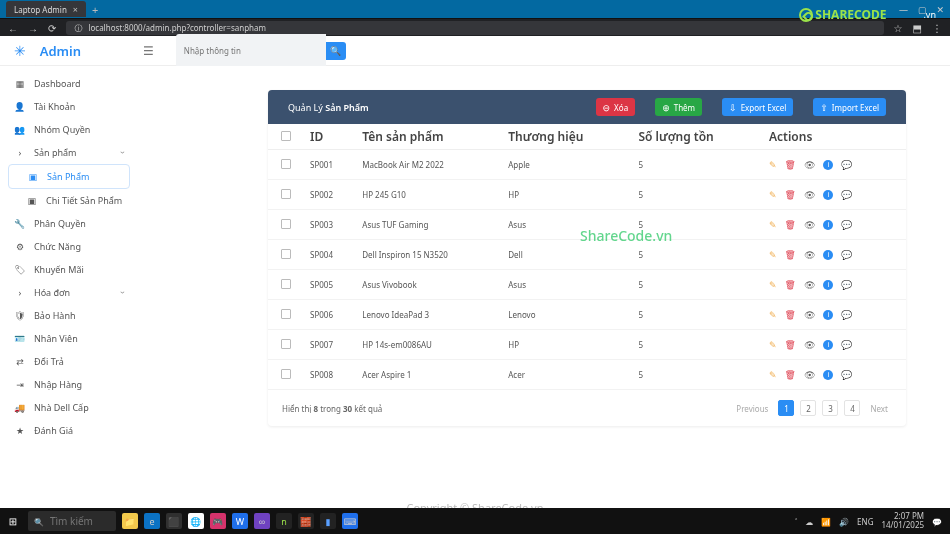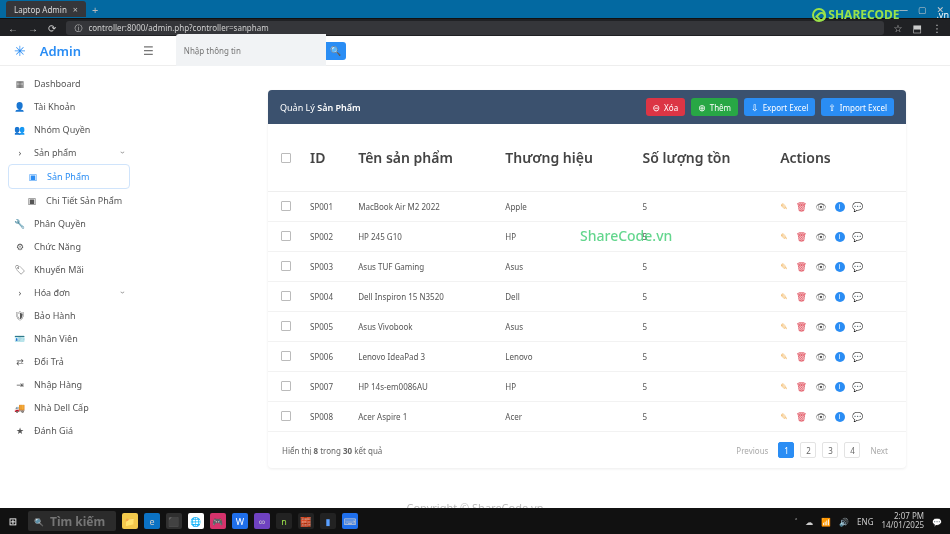--- a/index.html
+++ b/index.html
@@ -31,62 +31,62 @@
   .sidebar { width: 138px; padding: 6px 8px; overflow:hidden; }
   .sb-item { display: flex; align-items: center; gap: 8px; padding: 5px 6px; border-radius: 4px; font-size: 9px; color: #555; cursor:pointer; white-space:nowrap; }
   .sb-item .ic { width: 12px; text-align:center; font-size: 9px; color:#555; }
   .sb-item.child { padding-left: 18px; }
   .sb-item.active { border:1px solid #d0e4fb; color:#2a8df4; }
   .sb-item.active .ic { color:#2a8df4; }
   .sb-item .chev { margin-left:auto; transform: rotate(90deg); font-size:8px; color:#888; }
 
   .main { flex:1; padding: 24px 44px 10px 130px; background:#fff; }
   .panel { background:#fff; border-radius:4px; box-shadow:0 1px 3px rgba(0,0,0,0.08); }
-  .panel-header { background:#3b516e; color:#fff; display:flex; align-items:center; padding: 8px 12px; border-radius:4px 4px 0 0; gap:6px; }
+  .panel-header { background:#3b516e; color:#fff; display:flex; align-items:center; padding: 8px 20px; border-radius:4px 4px 0 0; gap:20px; }
   .panel-header .ptitle { font-size: 9px; }
   .panel-header .ptitle b { font-weight:600; }
   .panel-header .sp { flex:1; }
   .hbtn { display:flex; align-items:center; gap:4px; height:18px; padding:0 7px; border-radius:3px; color:#fff; font-size:8px; cursor:pointer; }
   .hbtn.red   { background:#dc3545; }
   .hbtn.green { background:#28a745; }
   .hbtn.blue  { background:#2a8df4; }
   .hbtn .bi { font-size:9px; }
 
   table { width:100%; border-collapse:collapse; }
-  thead th { text-align:left; font-size:14px; font-weight:600; padding:24px 6px; border-bottom:1px solid #eee; color:#444; }
+  thead th { text-align:left; font-size:12px; font-weight:600; padding:4px 6px; border-bottom:1px solid #eee; color:#444; }
   tbody td { font-size:8px; padding:8px 6px; border-bottom:1px solid #f2f2f2; color:#555; }
   th:first-child, td:first-child { width:36px; text-align:center; }
   .cb { width:10px; height:10px; border:1px solid #bbb; border-radius:1px; display:inline-block; background:#fff; }
   .actions { display:flex; gap:8px; align-items:center; }
   .aic { font-size:9px; cursor:pointer; }
   .aic.edit   { color:#f0ad4e; }
   .aic.del    { color:#dc3545; }
   .aic.eye    { color:#555; }
   .aic.info   { color:#fff; background:#2a8df4; border-radius:50%; width:10px; height:10px; display:inline-flex; align-items:center; justify-content:center; font-size:7px; }
   .aic.chat   { color:#2a8df4; }
 
   .panel-footer { display:flex; align-items:center; padding:10px 14px; font-size:8px; color:#666; }
   .pagin { margin-left:auto; display:flex; gap:6px; align-items:center; }
   .pgbtn { min-width:16px; height:16px; display:flex; align-items:center; justify-content:center; border:1px solid #e3e3e3; border-radius:2px; font-size:8px; color:#666; cursor:pointer; padding:0 4px; }
   .pgbtn.on { background:#2a8df4; color:#fff; border-color:#2a8df4; }
   .pgbtn.off { border:none; color:#aaa;text-align:right; }
 
   
   .wm-big { position:absolute; left:580px; top:226px; color:#22c55e; font-size:14px; font-weight:500; pointer-events:none; opacity:.7; }
   .wm-bot { position:absolute; left:0; right:0; text-align:center; top:500px; color:#bbb; font-size:11px; pointer-events:none; }
-  .wm-logo { position:absolute; right:1px; top:6px; color:#9be24a; font-size:12px; font-weight:700; display:flex; align-items:center; gap:2px; pointer-events:none; }
+  .wm-logo { position:absolute; right:14px; top:6px; color:#9be24a; font-size:12px; font-weight:700; display:flex; align-items:center; gap:2px; pointer-events:none; }
   .wm-logo .dvn { color:#fff; font-weight:400; font-size:9px;margin-left:35px; }
   .wm-logo .circ { width:14px; height:14px; border:2px solid #9be24a; border-radius:50%; position:relative; }
   .wm-logo .circ::after { content:''; position:absolute; width:50%; height:50%; left:25%; top:25%; border:2px solid #9be24a; border-radius:50% 50% 50% 0; transform:rotate(45deg); }
 
   
   .taskbar { position:absolute; left:0; right:0; bottom:0; height:26px; background:#111; display:flex; align-items:center; color:#ccc; font-size:8px; }
   .taskbar .winbtn { width:26px; height:26px; display:flex; align-items:center; justify-content:center; font-size:10px; color:#fff; }
   .taskbar .searchbox { display:flex; align-items:center; gap:6px; background:#2b2b2b; height:20px; padding:0 6px; border-radius:2px; margin-left:2px; margin-right:6px; }
-  .taskbar .searchbox input { background:transparent; border:none; color:#ccc; font-size:12px; width:60px;font-weight:bold; }
+  .taskbar .searchbox input { background:transparent; border:none; color:#ccc; font-size:10px; width:60px; }
   .taskbar .apps { display:flex; gap:6px; align-items:center; }
   .taskbar .apps .app { width:16px; height:16px; border-radius:2px; display:flex; align-items:center; justify-content:center; font-size:9px; }
   .taskbar .tray { margin-left:auto; display:flex; align-items:center; gap:8px; padding-right:8px; }
   .taskbar .clock { text-align:right; line-height:1.1; }
 </style>
 </head>
 <body>
 
 <div class="chrome">
   <div class="tabstrip">
@@ -100,21 +100,21 @@
       <span>▢</span>
       <span>✕</span>
     </div>
   </div>
   <div class="addrbar">
     <span class="navicon">←</span>
     <span class="navicon">→</span>
     <span class="navicon">⟳</span>
     <div class="omnibox">
       <span>ⓘ</span>
-      <span>controller:8000/admin.php?controller=sanpham</span>
+      <span>localhost:8000/admin.php?controller=sanpham</span>
     </div>
     <div class="right">
       <span>☆</span>
       <span>⬒</span>
       <span>⋮</span>
     </div>
   </div>
 </div>
 
 <div class="page">

